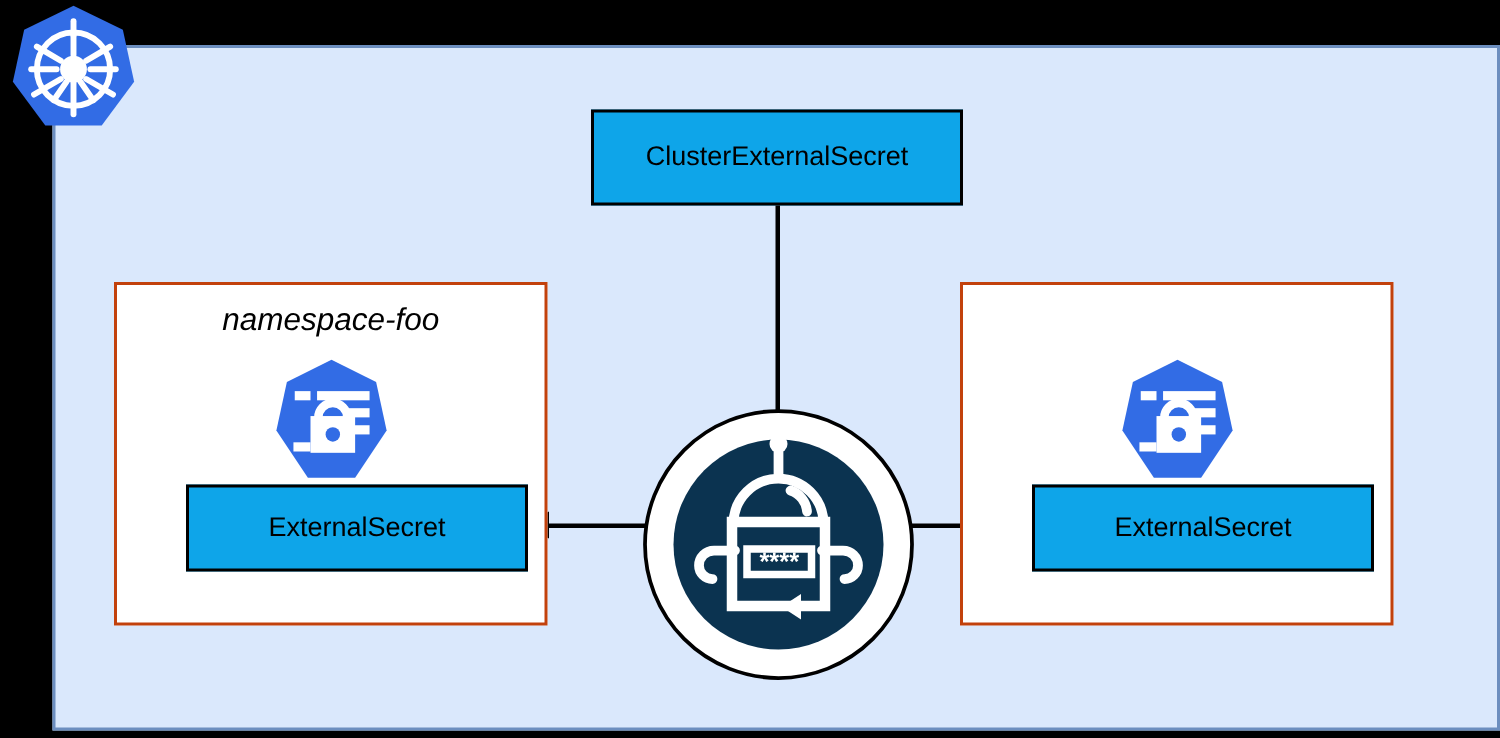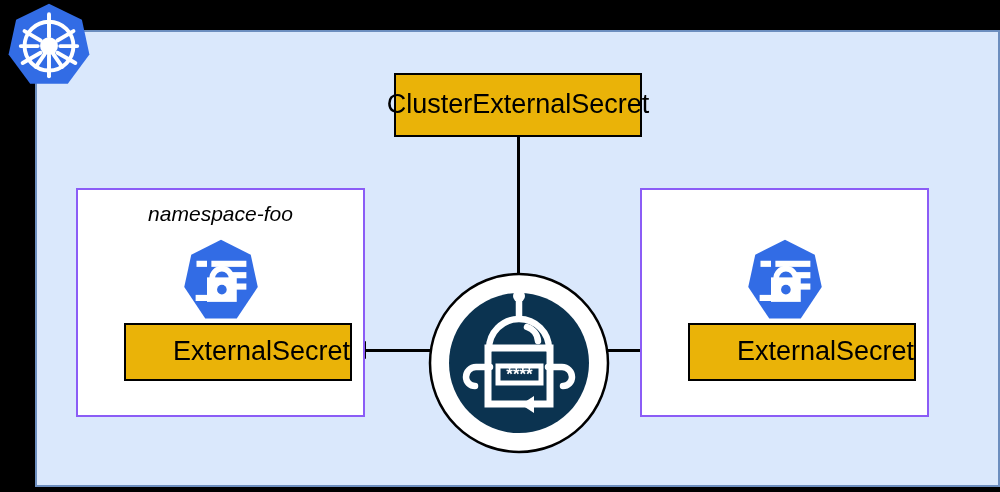--- a/index.html
+++ b/index.html
@@ -33,44 +33,44 @@
     position: absolute;
     left: 2px;
     top: 1px;
     width: 94px;
     height: 94px;
   }
 
   
   .node-box {
     position: absolute;
-    background: #eab308;
+    background: #0ea5e9;
     border: 2px solid #000000;
     box-sizing: border-box;
     display: flex;
     align-items: center;
     justify-content: center;
     color: #000000;
-    font-size: 27px;
+    font-size: 18px;
     line-height: 1.1;
     white-space: nowrap;
   }
 
   #cluster-external-secret-box {
     left: 394px;
     top: 73px;
     width: 248px;
     height: 64px;
   }
 
   
   .namespace-box {
     position: absolute;
     background: #ffffff;
-    border: 2px solid #8b5cf6;
+    border: 2px solid #c2410c;
     box-sizing: border-box;
     top: 188px;
     width: 289px;
     height: 229px;
   }
   #namespace-foo-box { left: 76px; }
   #namespace-bar-box { left: 640px; }
 
   .namespace-title {
     position: absolute;
@@ -91,21 +91,20 @@
     width: 88px;
     height: 84px;
   }
 
   .external-secret-box {
     position: absolute;
     top: 133px;
     left: 46px;
     width: 228px;
     height: 58px;
-    justify-content: flex-end;
   }
 
   
   #eso-operator {
     position: absolute;
     left: 428px;
     top: 272px;
     width: 182px;
     height: 182px;
   }

